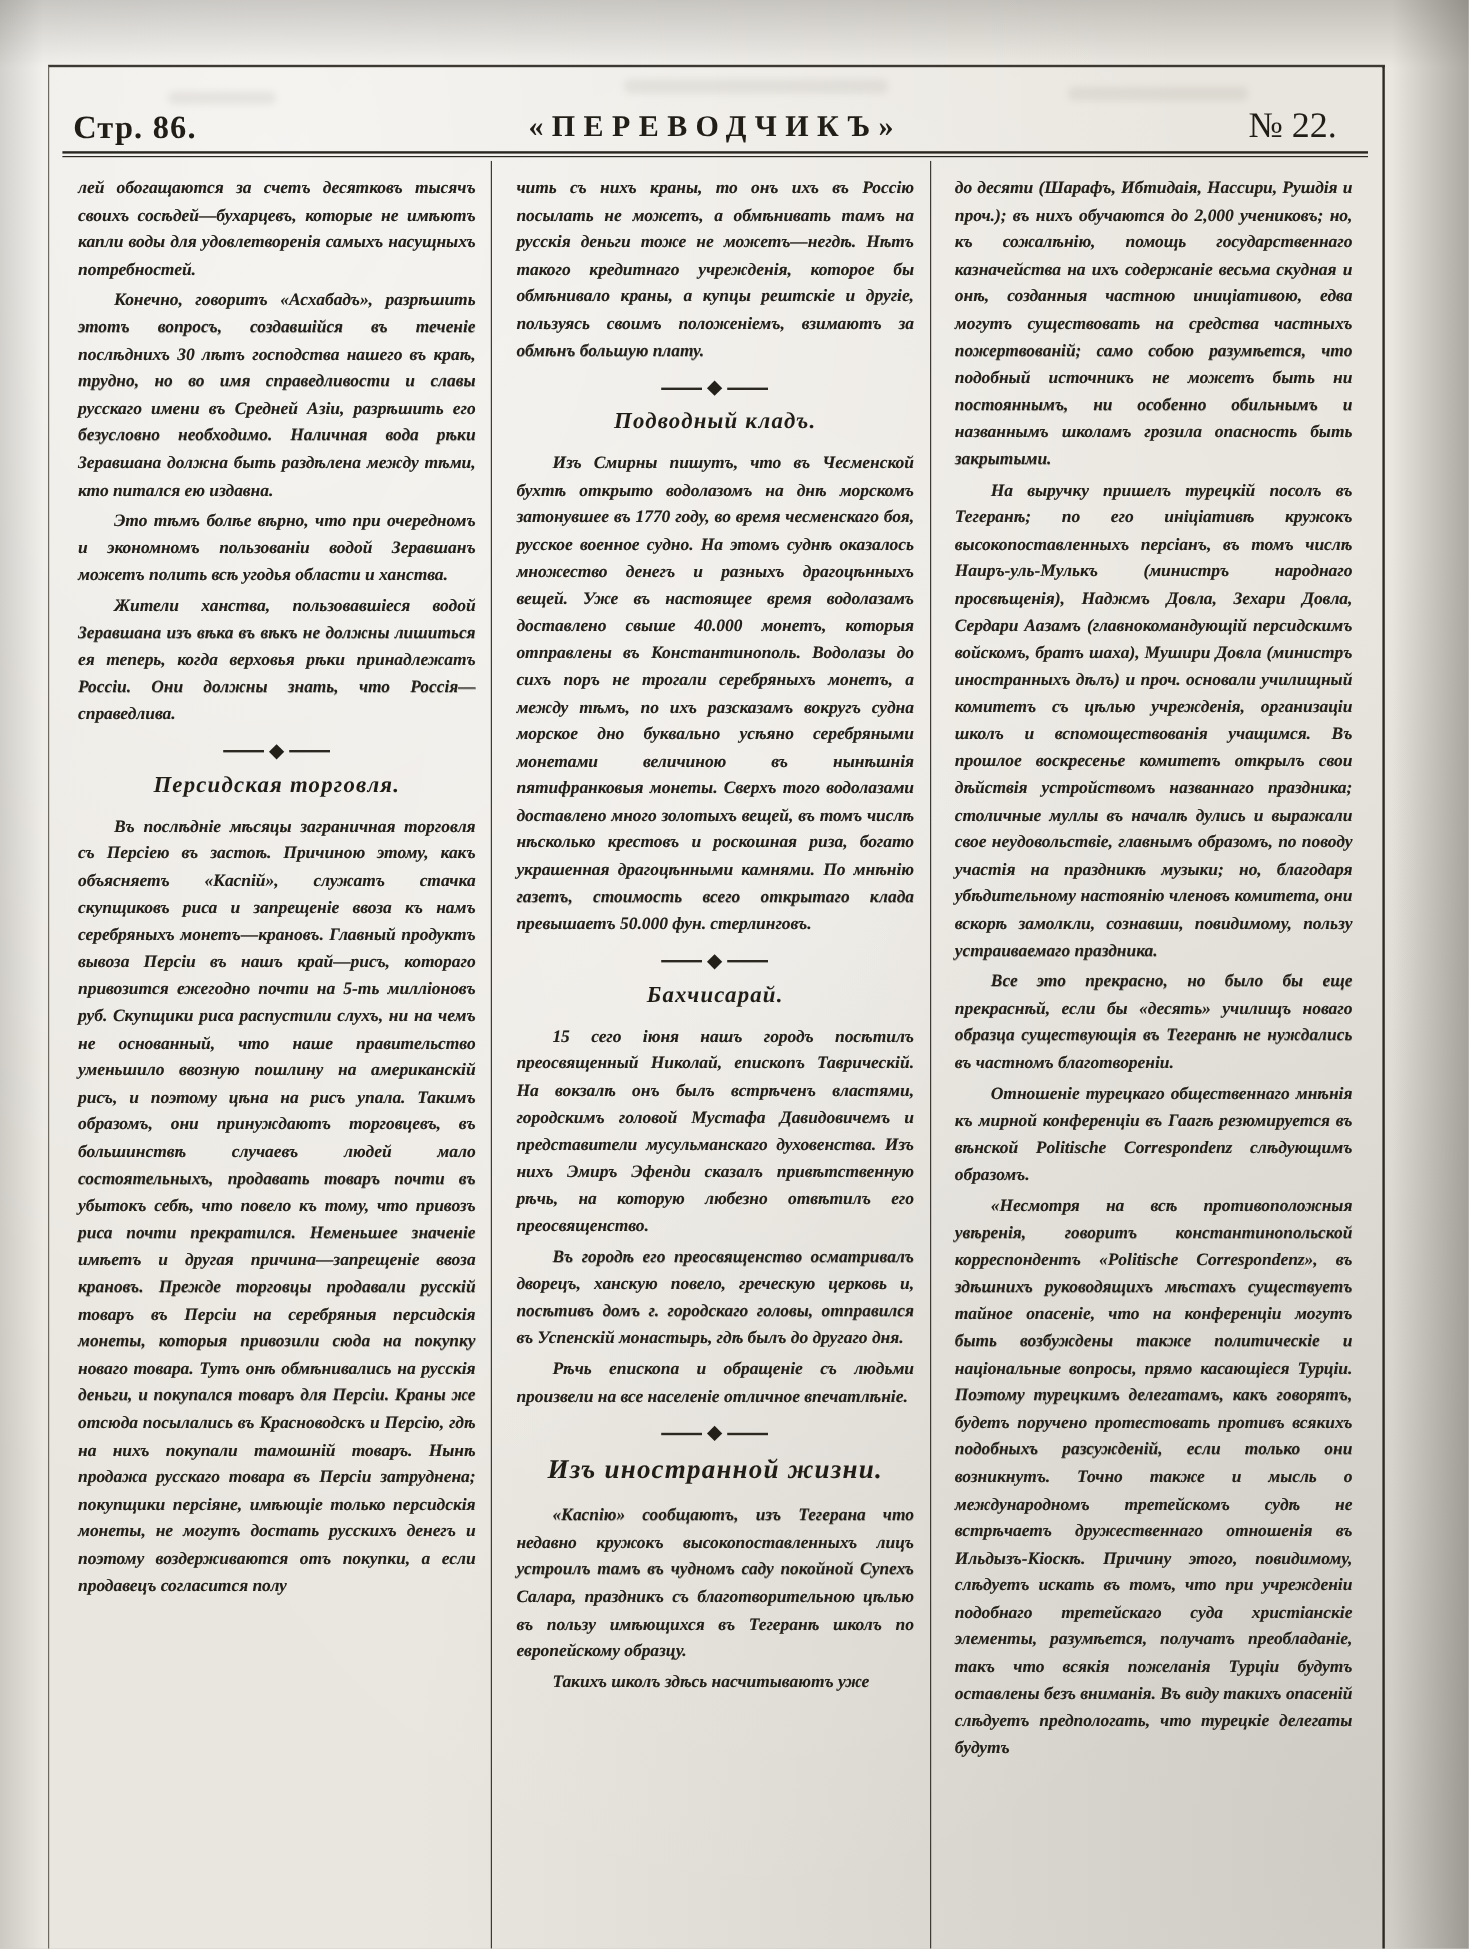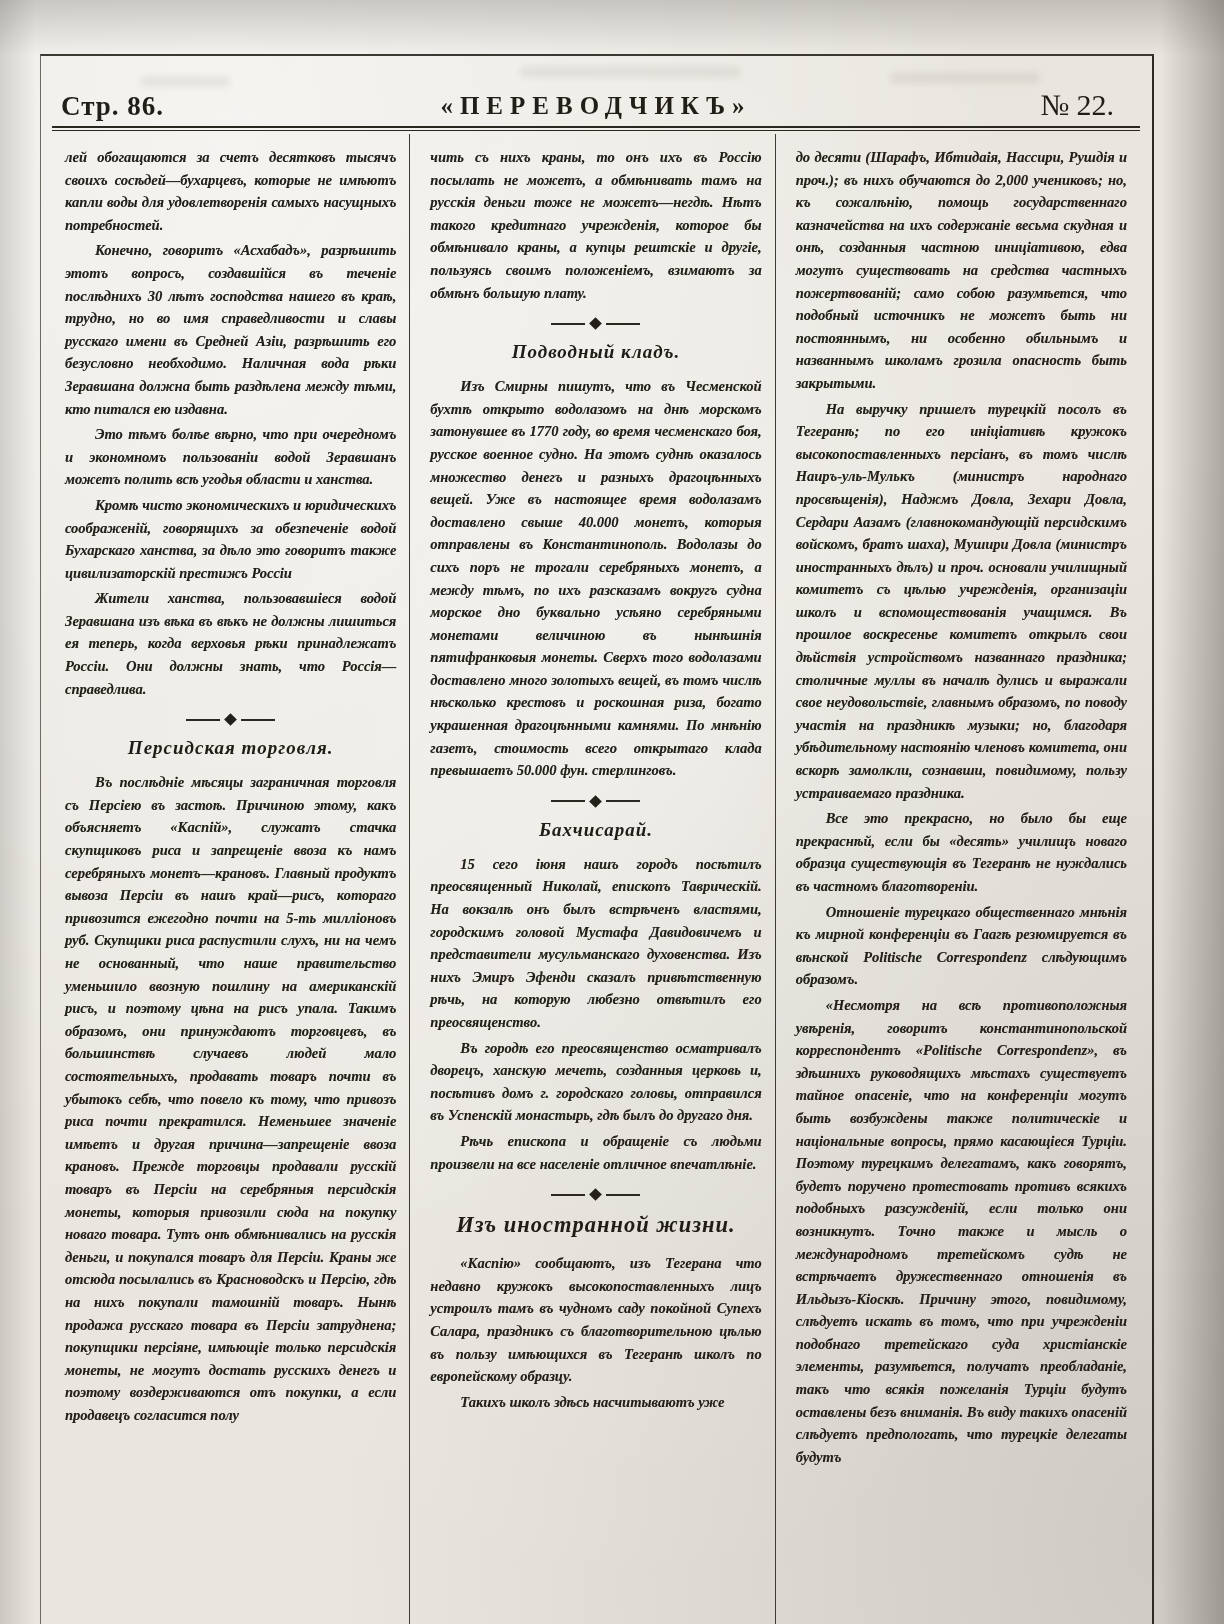--- a/index.html
+++ b/index.html
@@ -114,21 +114,20 @@
     <div class="issue-label">№ 22.</div>
   </div>
 
   <div class="header-rule"></div>
 
   <div class="columns">
     <div class="column">
         <p class="para no-indent">лей обогащаются за счетъ десятковъ тысячъ своихъ сосѣдей—бухарцевъ, которые не имѣютъ капли воды для удовлетворенія самыхъ насущныхъ потребностей.</p>
         <p class="para">Конечно, говоритъ «Асхабадъ», разрѣшить этотъ вопросъ, создавшійся въ теченіе послѣднихъ 30 лѣтъ господства нашего въ краѣ, трудно, но во имя справедливости и славы русскаго имени въ Средней Азіи, разрѣшить его безусловно необходимо. Наличная вода рѣки Зеравшана должна быть раздѣлена между тѣми, кто питался ею издавна.</p>
         <p class="para">Это тѣмъ болѣе вѣрно, что при очередномъ и экономномъ пользованіи водой Зеравшанъ можетъ полить всѣ угодья области и ханства.</p>
-        <p class="para">Кромѣ чисто экономическихъ и юридическихъ соображеній, говорящихъ за обезпеченіе водой Бухарскаго ханства, за дѣло это говоритъ также цивилизаторскій престижъ Россіи</p>
         <p class="para">Жители ханства, пользовавшіеся водой Зеравшана изъ вѣка въ вѣкъ не должны лишиться ея теперь, когда верховья рѣки принадлежатъ Россіи. Они должны знать, что Россія—справедлива.</p>
         <div class="separator">
           <span class="sep-line"></span>
           <span class="sep-diamond"></span>
           <span class="sep-line"></span>
         </div>
         <h2 class="section-heading">Персидская торговля.</h2>
         <p class="para">Въ послѣдніе мѣсяцы заграничная торговля съ Персіею въ застоѣ. Причиною этому, какъ объясняетъ «Каспій», служатъ стачка скупщиковъ риса и запрещеніе ввоза къ намъ серебряныхъ монетъ—крановъ. Главный продуктъ вывоза Персіи въ нашъ край—рисъ, котораго привозится ежегодно почти на 5-ть милліоновъ руб. Скупщики риса распустили слухъ, ни на чемъ не основанный, что наше правительство уменьшило ввозную пошлину на американскій рисъ, и поэтому цѣна на рисъ упала. Такимъ образомъ, они принуждаютъ торговцевъ, въ большинствѣ случаевъ людей мало состоятельныхъ, продавать товаръ почти въ убытокъ себѣ, что повело къ тому, что привозъ риса почти прекратился. Неменьшее значеніе имѣетъ и другая причина—запрещеніе ввоза крановъ. Прежде торговцы продавали русскій товаръ въ Персіи на серебряныя персидскія монеты, которыя привозили сюда на покупку новаго товара. Тутъ онѣ обмѣнивались на русскія деньги, и покупался товаръ для Персіи. Краны же отсюда посылались въ Красноводскъ и Персію, гдѣ на нихъ покупали тамошній товаръ. Нынѣ продажа русскаго товара въ Персіи затруднена; покупщики персіяне, имѣющіе только персидскія монеты, не могутъ достать русскихъ денегъ и поэтому воздерживаются отъ покупки, а если продавецъ согласится полу</p>
       </div>
     <div class="column">
@@ -140,21 +139,21 @@
         </div>
         <h2 class="section-heading">Подводный кладъ.</h2>
         <p class="para">Изъ Смирны пишутъ, что въ Чесменской бухтѣ открыто водолазомъ на днѣ морскомъ затонувшее въ 1770 году, во время чесменскаго боя, русское военное судно. На этомъ суднѣ оказалось множество денегъ и разныхъ драгоцѣнныхъ вещей. Уже въ настоящее время водолазамъ доставлено свыше 40.000 монетъ, которыя отправлены въ Константинополь. Водолазы до сихъ поръ не трогали серебряныхъ монетъ, а между тѣмъ, по ихъ разсказамъ вокругъ судна морское дно буквально усѣяно серебряными монетами величиною въ нынѣшнія пятифранковыя монеты. Сверхъ того водолазами доставлено много золотыхъ вещей, въ томъ числѣ нѣсколько крестовъ и роскошная риза, богато украшенная драгоцѣнными камнями. По мнѣнію газетъ, стоимость всего открытаго клада превышаетъ 50.000 фун. стерлинговъ.</p>
         <div class="separator">
           <span class="sep-line"></span>
           <span class="sep-diamond"></span>
           <span class="sep-line"></span>
         </div>
         <h2 class="section-heading">Бахчисарай.</h2>
         <p class="para">15 сего іюня нашъ городъ посѣтилъ преосвященный Николай, епископъ Таврическій. На вокзалѣ онъ былъ встрѣченъ властями, городскимъ головой Мустафа Давидовичемъ и представители мусульманскаго духовенства. Изъ нихъ Эмиръ Эфенди сказалъ привѣтственную рѣчь, на которую любезно отвѣтилъ его преосвященство.</p>
-        <p class="para">Въ городѣ его преосвященство осматривалъ дворецъ, ханскую мечеть, созданныя церковь и, посѣтивъ домъ г. городскаго головы, отправился въ Успенскій монастырь, гдѣ былъ до другаго дня.</p>
+        <p class="para">Въ городѣ его преосвященство осматривалъ дворецъ, ханскую повело, греческую церковь и, посѣтивъ домъ г. городскаго головы, отправился въ Успенскій монастырь, гдѣ былъ до другаго дня.</p>
         <p class="para">Рѣчь епископа и обращеніе съ людьми произвели на все населеніе отличное впечатлѣніе.</p>
         <div class="separator">
           <span class="sep-line"></span>
           <span class="sep-diamond"></span>
           <span class="sep-line"></span>
         </div>
         <h2 class="section-heading large">Изъ иностранной жизни.</h2>
         <p class="para">«Каспію» сообщаютъ, изъ Тегерана что недавно кружокъ высокопоставленныхъ лицъ устроилъ тамъ въ чудномъ саду покойной Супехъ Салара, праздникъ съ благотворительною цѣлью въ пользу имѣющихся въ Тегеранѣ школъ по европейскому образцу.</p>
         <p class="para">Такихъ школъ здѣсь насчитываютъ уже</p>
       </div>

